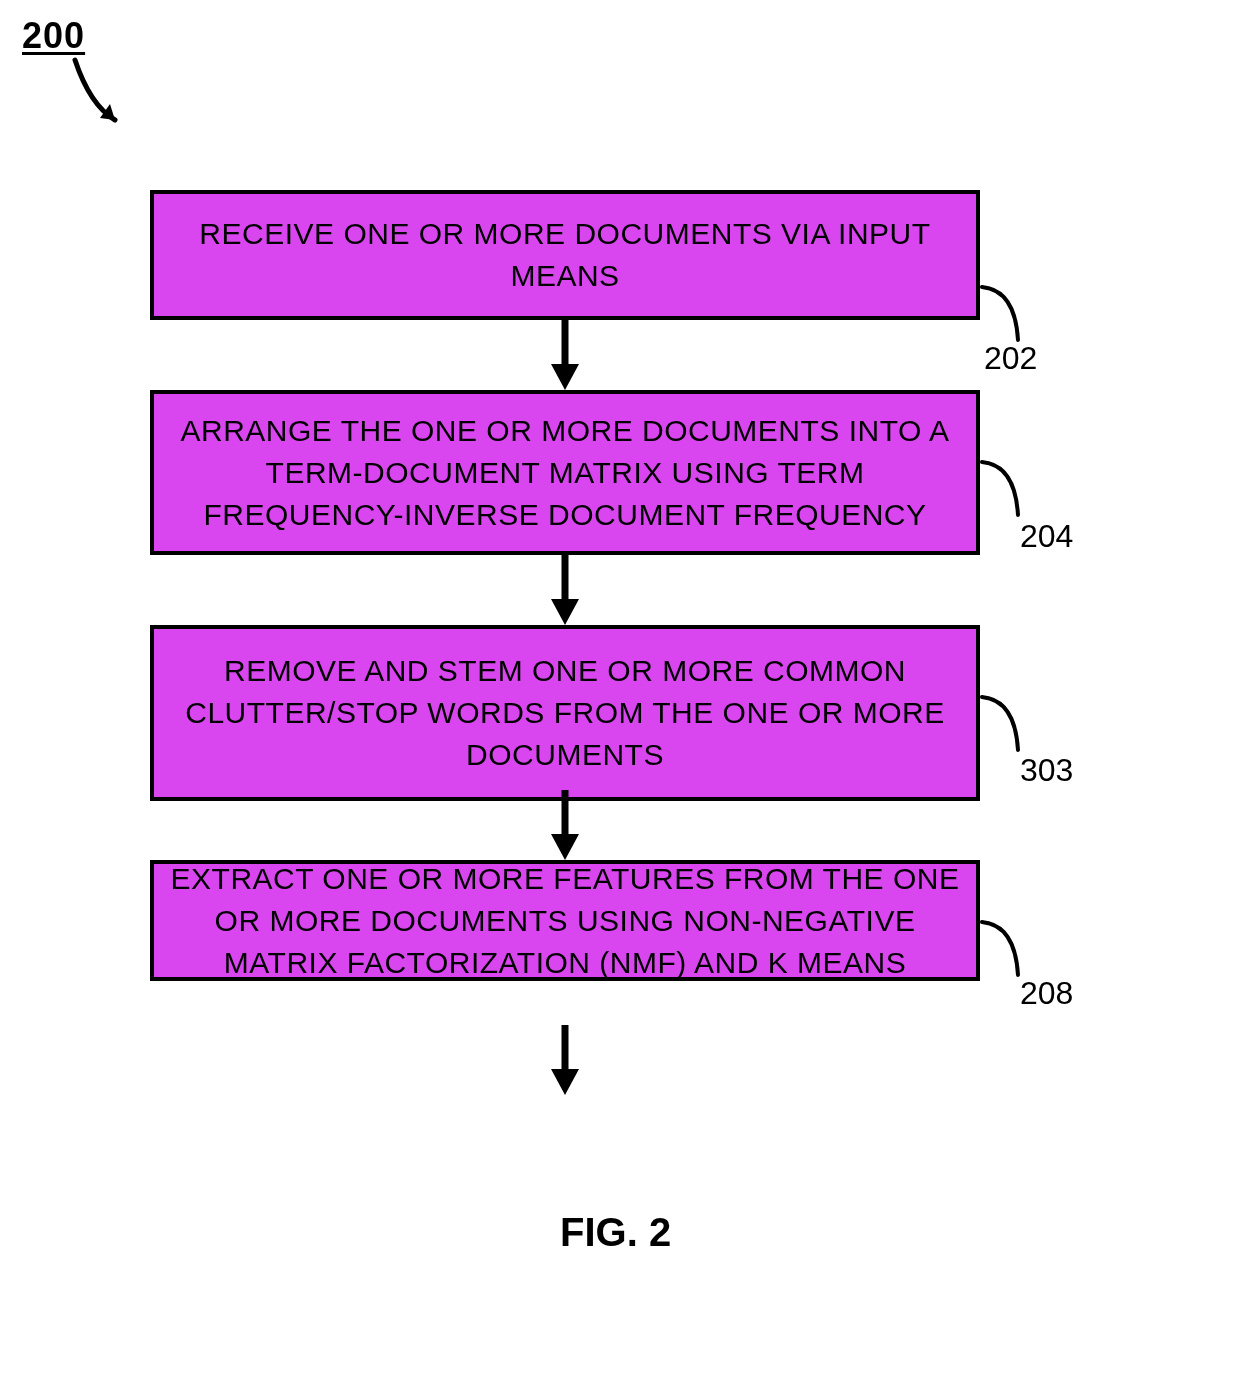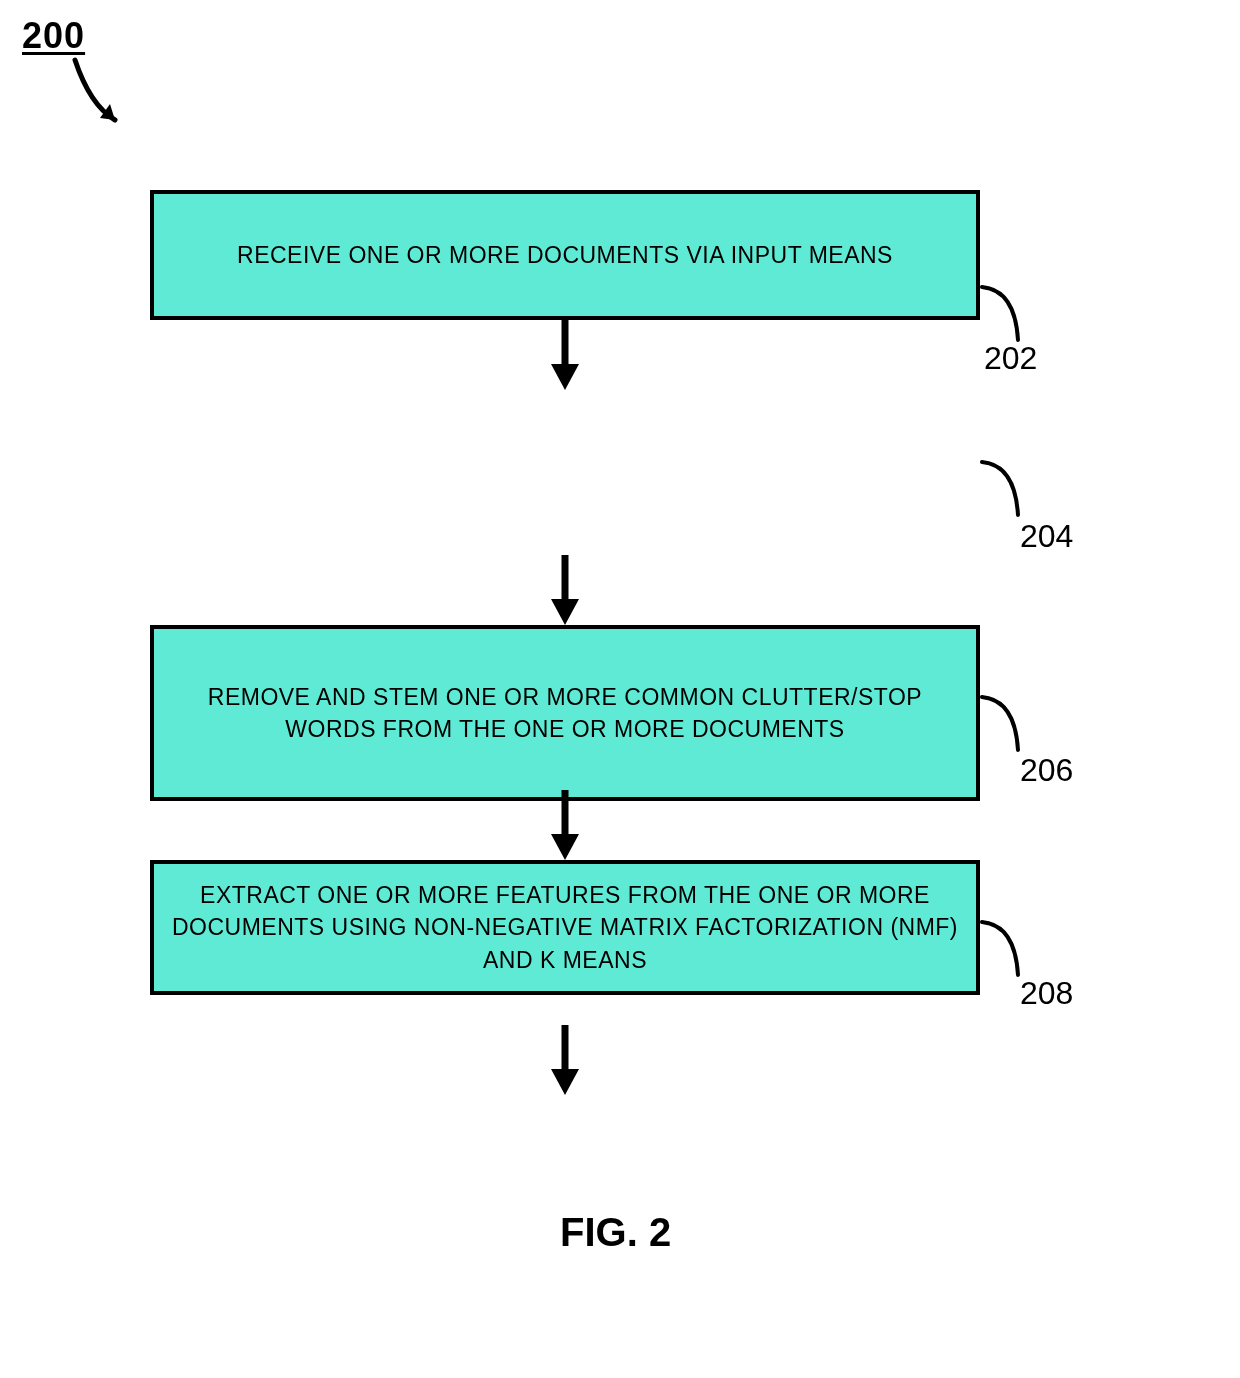--- a/index.html
+++ b/index.html
@@ -28,26 +28,26 @@
   }
   .pointer-arrow{
     position:absolute;
     top:50px;
     left:60px;
   }
   .flow-box{
     position:absolute;
     border:4px solid #000;
     width:830px;
-    background:#5eead4;
+    background:#d946ef;
     display:flex;
     align-items:center;
     justify-content:center;
     text-align:center;
-    font-size:23px;
+    font-size:30px;
     letter-spacing:0.5px;
     line-height:1.4;
     padding:6px 12px;
     box-sizing:border-box;
   }
   .step-number{
     position:absolute;
     font-size:32px;
   }
   .callout-line{
@@ -80,44 +80,47 @@
   <svg class="callout-line" style="top:285px;left:980px;" width="80" height="70">
     <path d="M2 2 Q 35 5 38 55" stroke="#000" stroke-width="4" fill="none" stroke-linecap="round"></path>
   </svg>
   <div class="step-number" style="top:340px;left:984px;">202</div>
 
   <svg class="flow-arrow" style="top:320px;left:547px;" width="36" height="74">
     <line x1="18" y1="0" x2="18" y2="50" stroke="#000" stroke-width="7"></line>
     <polygon points="18,70 4,44 32,44" fill="#000"></polygon>
   </svg>
 
+  <div class="flow-box" style="top:390px;left:150px;height:165px;">
+    <span>ARRANGE THE ONE OR MORE DOCUMENTS INTO A TERM-DOCUMENT MATRIX USING TERM FREQUENCY-INVERSE DOCUMENT FREQUENCY</span>
+  </div>
   <svg class="callout-line" style="top:460px;left:980px;" width="80" height="70">
     <path d="M2 2 Q 35 5 38 55" stroke="#000" stroke-width="4" fill="none" stroke-linecap="round"></path>
   </svg>
   <div class="step-number" style="top:518px;left:1020px;">204</div>
 
   <svg class="flow-arrow" style="top:555px;left:547px;" width="36" height="74">
     <line x1="18" y1="0" x2="18" y2="50" stroke="#000" stroke-width="7"></line>
     <polygon points="18,70 4,44 32,44" fill="#000"></polygon>
   </svg>
 
   <div class="flow-box" style="top:625px;left:150px;height:176px;">
     <span>REMOVE AND STEM ONE OR MORE COMMON CLUTTER/STOP WORDS FROM THE ONE OR MORE DOCUMENTS</span>
   </div>
   <svg class="callout-line" style="top:695px;left:980px;" width="80" height="70">
     <path d="M2 2 Q 35 5 38 55" stroke="#000" stroke-width="4" fill="none" stroke-linecap="round"></path>
   </svg>
-  <div class="step-number" style="top:752px;left:1020px;">206</div>
+  <div class="step-number" style="top:752px;left:1020px;">303</div>
 
   <svg class="flow-arrow" style="top:790px;left:547px;" width="36" height="74">
     <line x1="18" y1="0" x2="18" y2="50" stroke="#000" stroke-width="7"></line>
     <polygon points="18,70 4,44 32,44" fill="#000"></polygon>
   </svg>
 
-  <div class="flow-box" style="top:860px;left:150px;height:135px;">
+  <div class="flow-box" style="top:860px;left:150px;height:121px;">
     <span>EXTRACT ONE OR MORE FEATURES FROM THE ONE OR MORE DOCUMENTS USING NON-NEGATIVE MATRIX FACTORIZATION (NMF) AND K MEANS</span>
   </div>
   <svg class="callout-line" style="top:920px;left:980px;" width="80" height="70">
     <path d="M2 2 Q 35 5 38 55" stroke="#000" stroke-width="4" fill="none" stroke-linecap="round"></path>
   </svg>
   <div class="step-number" style="top:975px;left:1020px;">208</div>
 
   <svg class="flow-arrow" style="top:1025px;left:547px;" width="36" height="74">
     <line x1="18" y1="0" x2="18" y2="50" stroke="#000" stroke-width="7"></line>
     <polygon points="18,70 4,44 32,44" fill="#000"></polygon>

